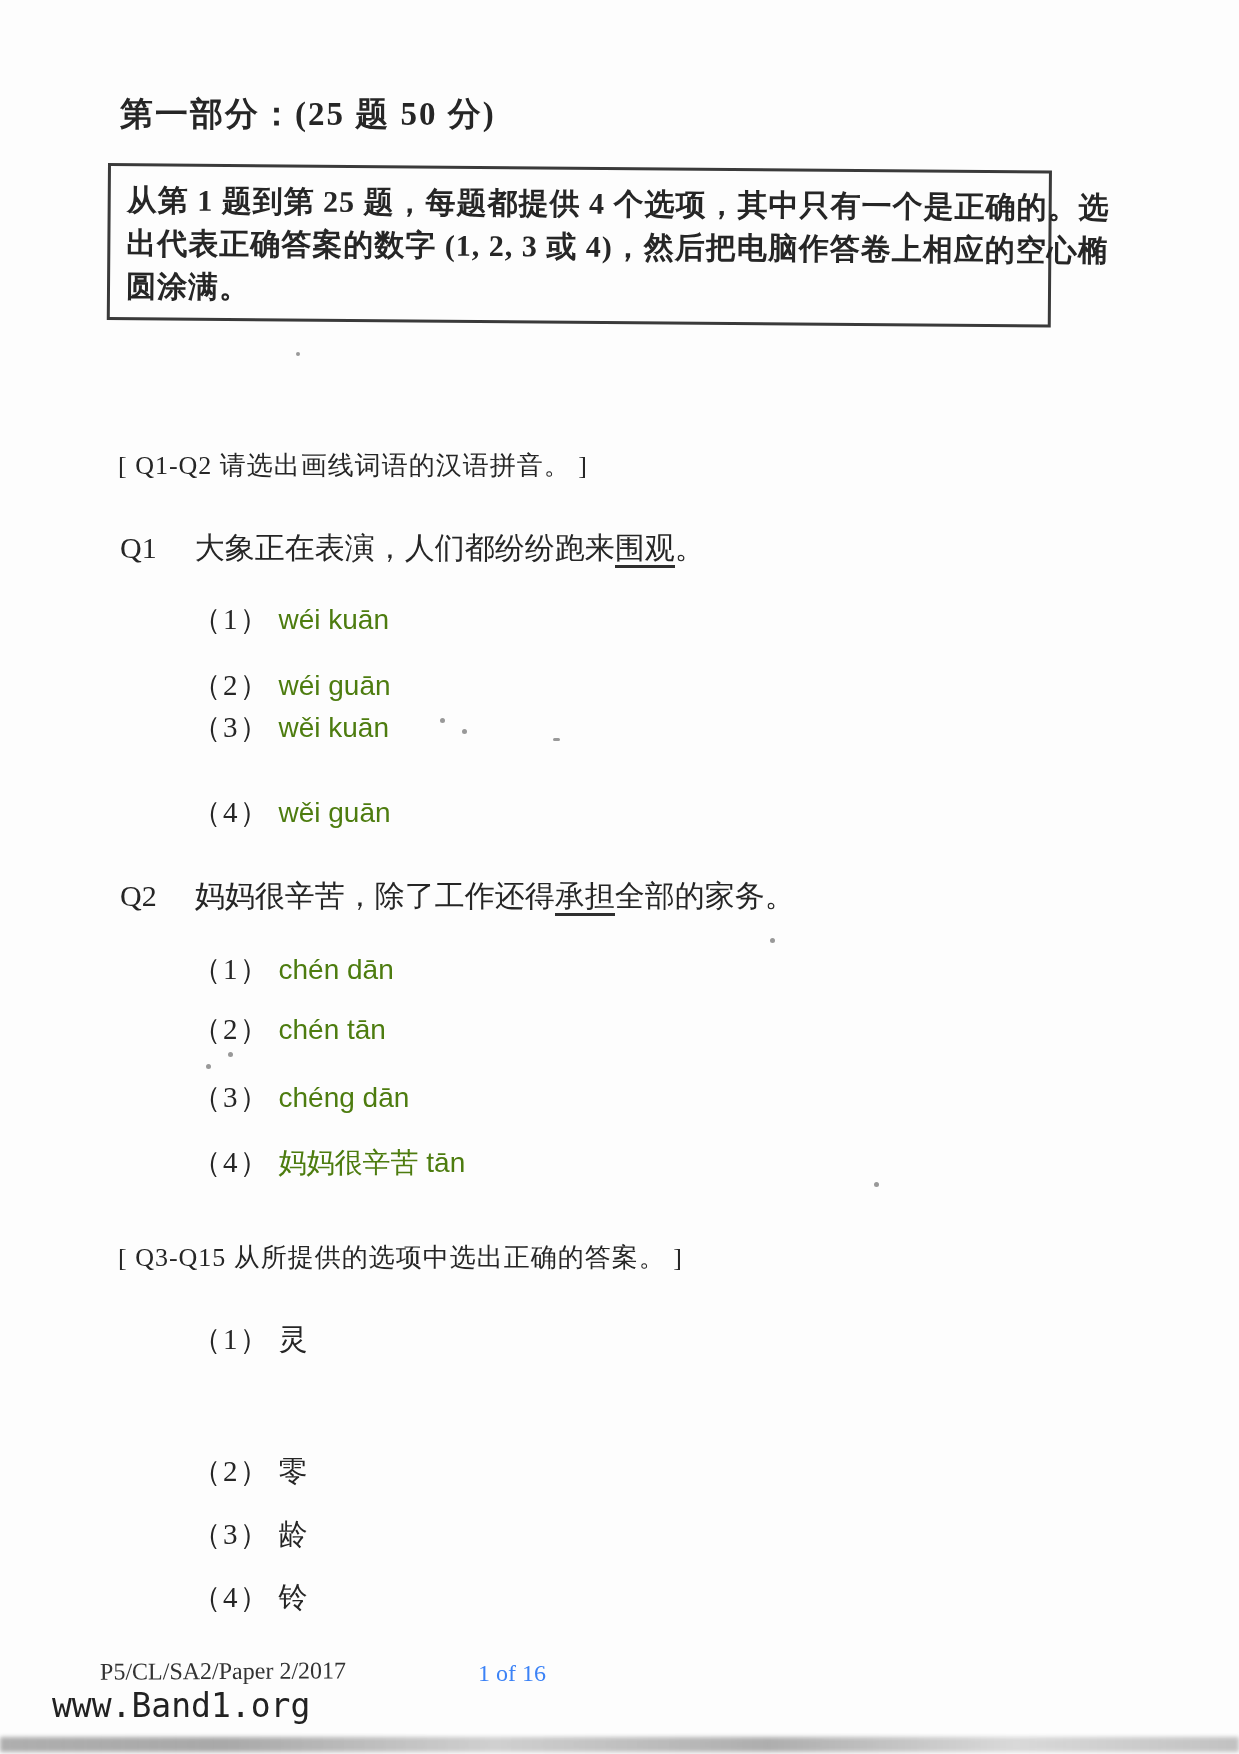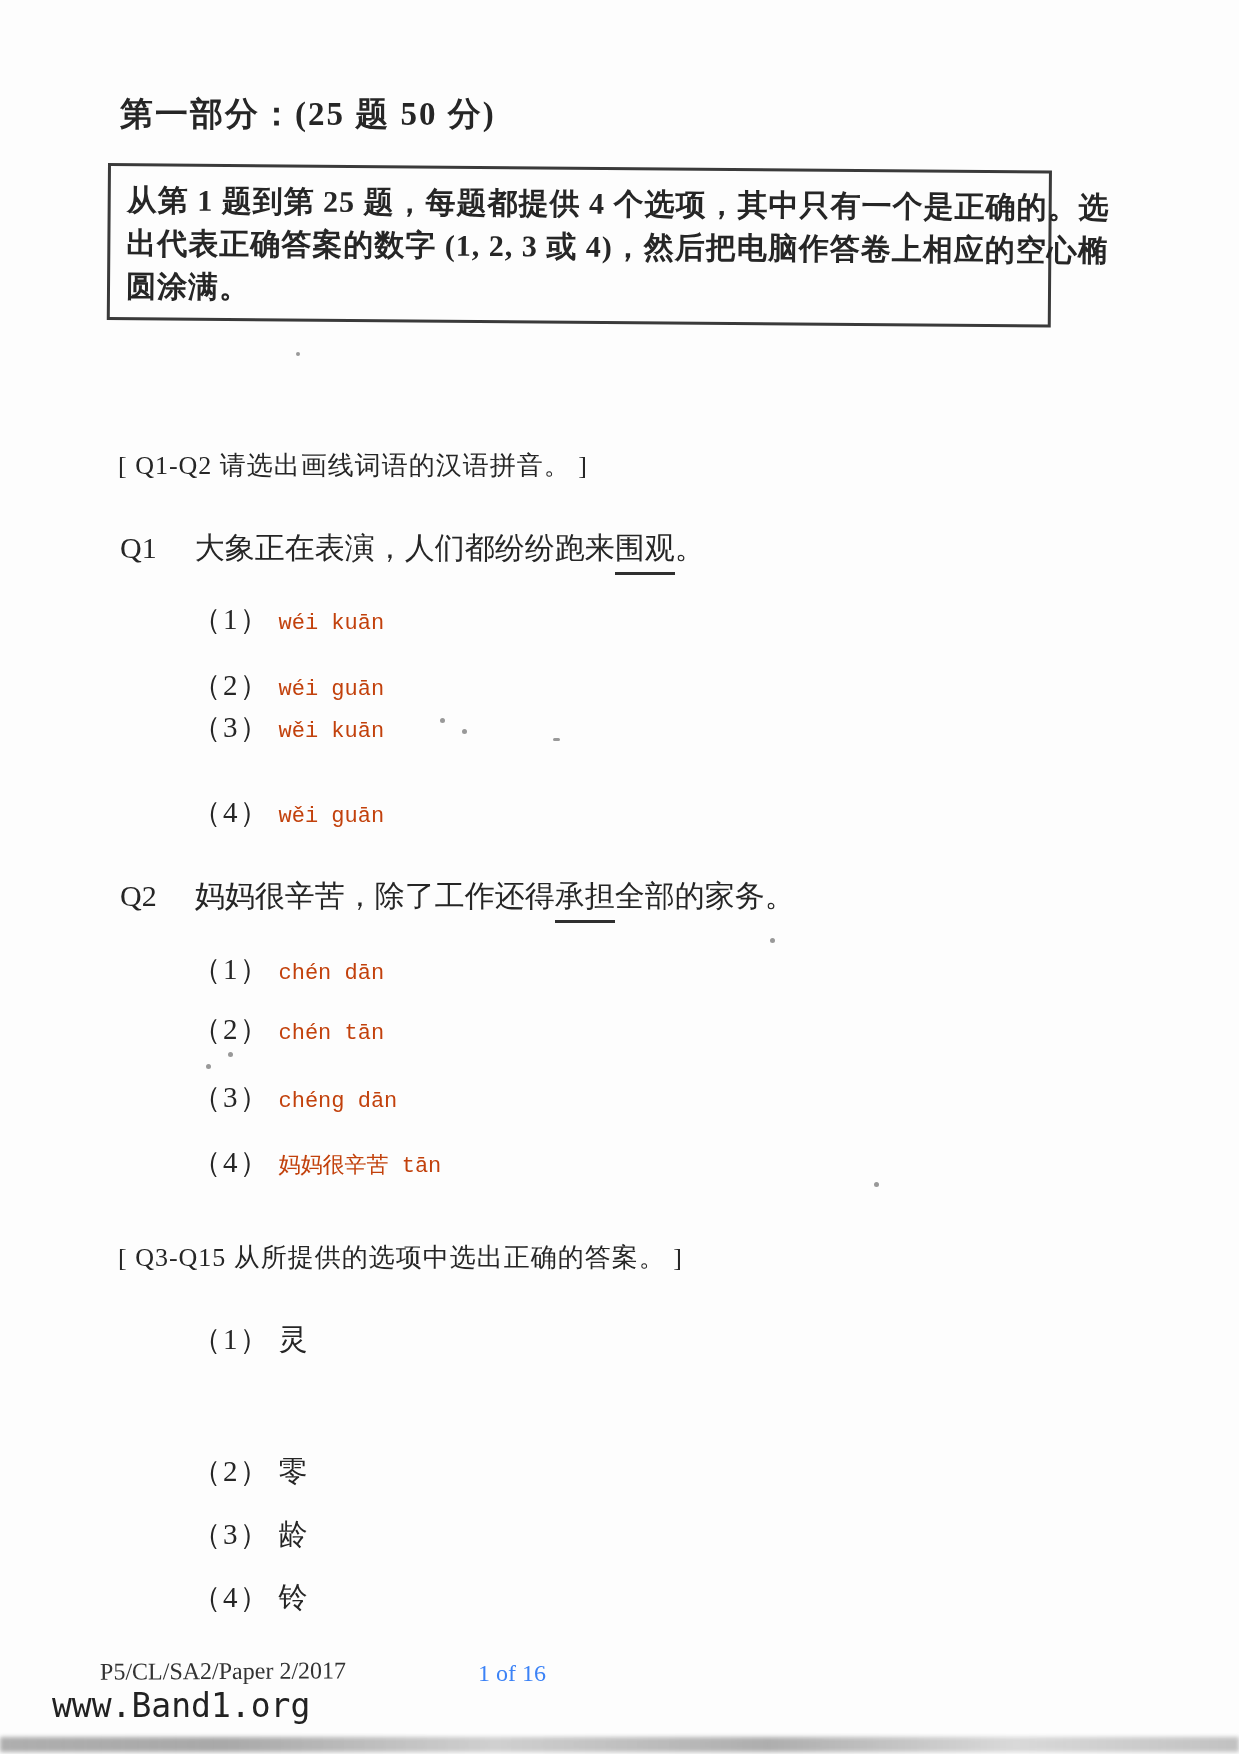--- a/index.html
+++ b/index.html
@@ -48,34 +48,34 @@
   .section-heading .sec-marks { margin-left: 26px; font-weight: bold; }
   .group-instruction {
     position: absolute;
     left: 118px;
     font-size: 26px;
     letter-spacing: 1px;
     white-space: nowrap;
   }
   .question { position: absolute; left: 120px; font-size: 30px; white-space: nowrap; }
   .qid { font-family: "Liberation Serif", "DejaVu Serif", serif; margin-right: 38px; }
-  .u { border-bottom: 3px solid #2f2f2f; padding-bottom: 8px; }
+  .u { border-bottom: 3px solid #2f2f2f; padding-bottom: 1px; }
   .blank {
     display: inline-block;
     width: 92px;
     height: 0.95em;
     border-bottom: 3px solid #2f2f2f;
     vertical-align: baseline;
   }
   .option { position: absolute; left: 192px; font-size: 29px; white-space: nowrap; }
   .olabel { letter-spacing: 2px; margin-right: 8px; }
   .otext.latin {
-    font-family: Liberation Mono, monospace;
-    font-size: 22px;
-    color: #c2410c;
+    font-family: Liberation Sans, sans-serif;
+    font-size: 28px;
+    color: #4d7c0f;
   }
   .otext.cjk { font-size: 29px; }
   .footer-code {
     position: absolute;
     left: 100px; top: 1658px;
     font-size: 24px;
     color: #333;
     transform: rotate(-0.3deg);
   }
   .footer-page {

